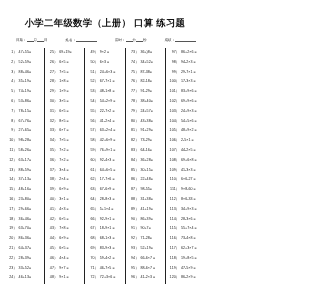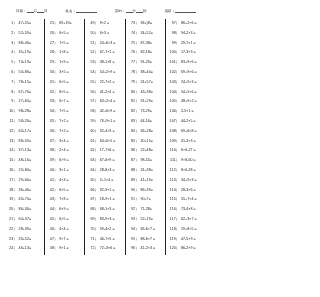--- a/index.html
+++ b/index.html
@@ -76,20 +76,21 @@
     padding-right:1.6px;
     flex:0 0 auto;
   }
   .expr{flex:1 1 auto;}
 </style>
 </head>
 <body>
 
 <div class="page">
 
+  <div class="title">小学二年级数学（上册）  口算  练习题</div>
 
   <div class="meta">
     <span class="mitem">
       <span>日期：</span><span class="ul ul-s"></span><span>月</span><span class="ul ul-s"></span><span>日</span>
     </span>
     <span class="mitem">
       <span>姓名：</span><span class="ul ul-l"></span>
     </span>
     <span class="mitem">
       <span>用时：</span><span class="ul ul-s"></span><span>分</span><span class="ul ul-s"></span><span>秒</span>

